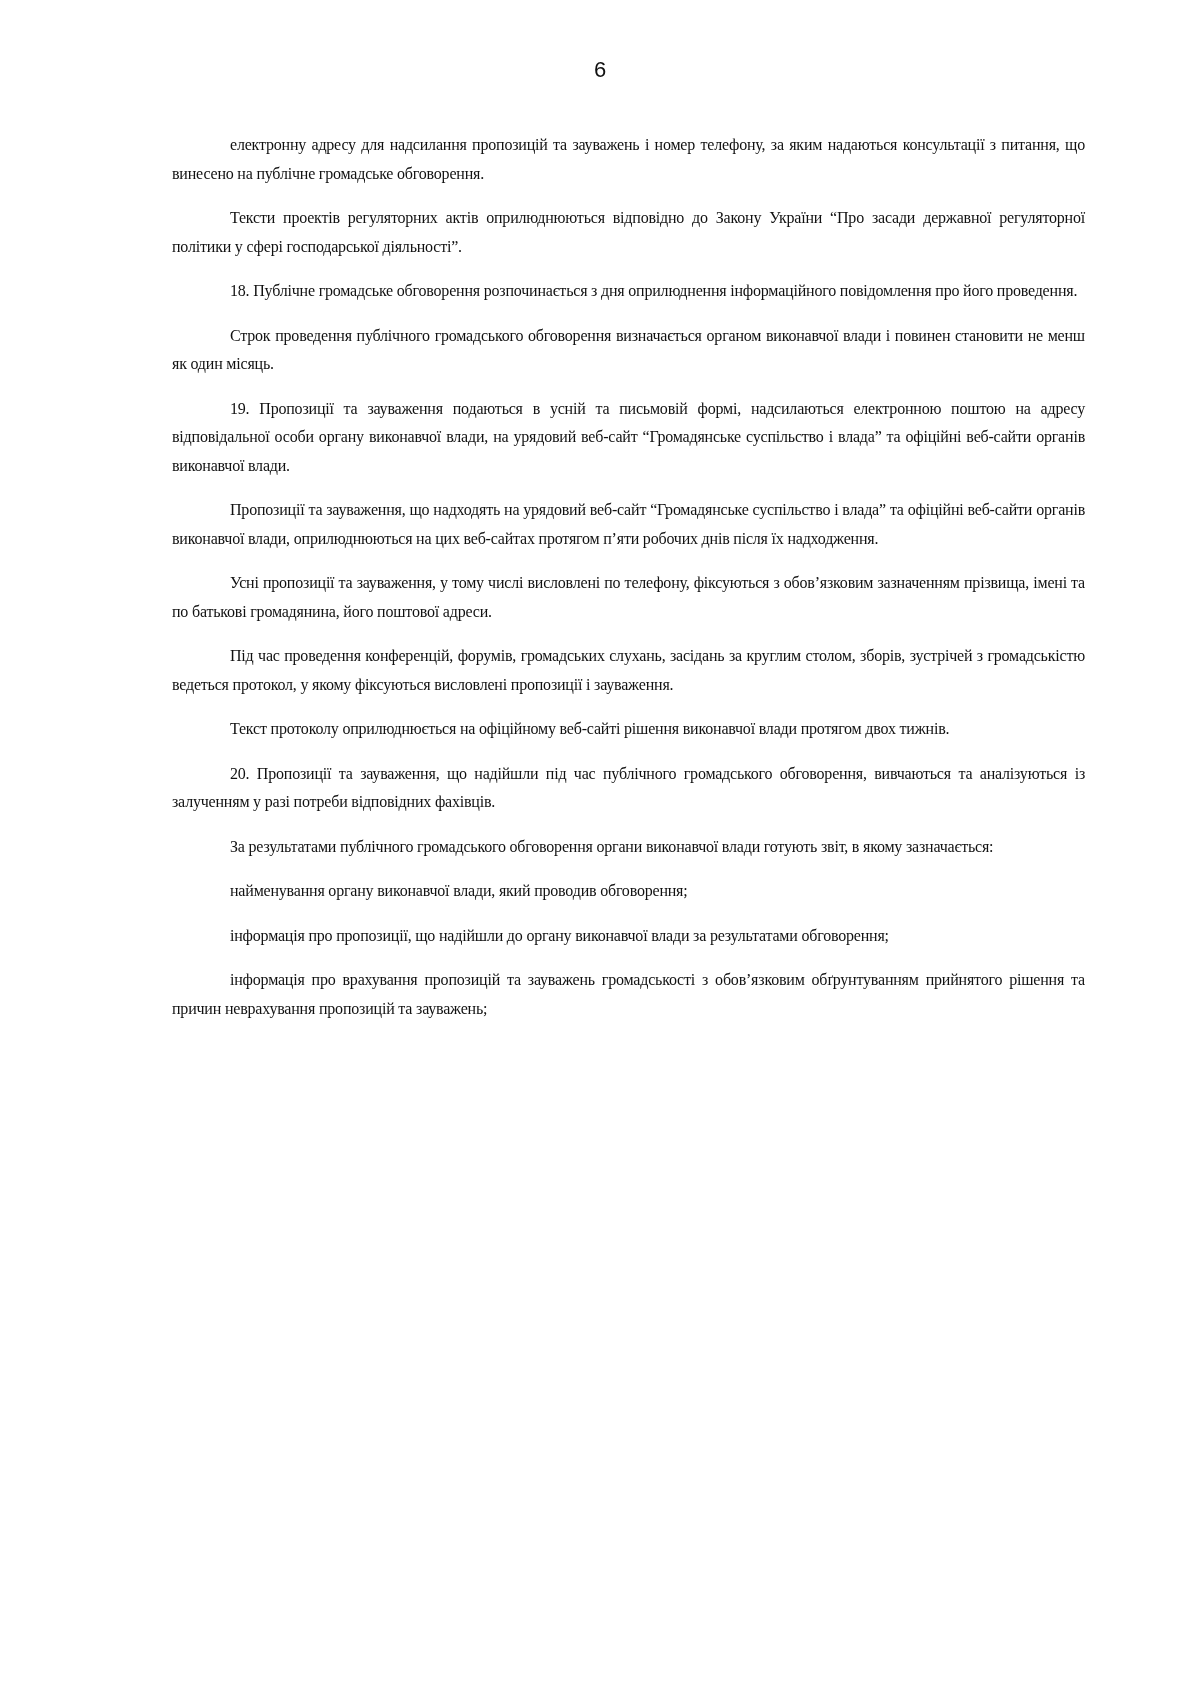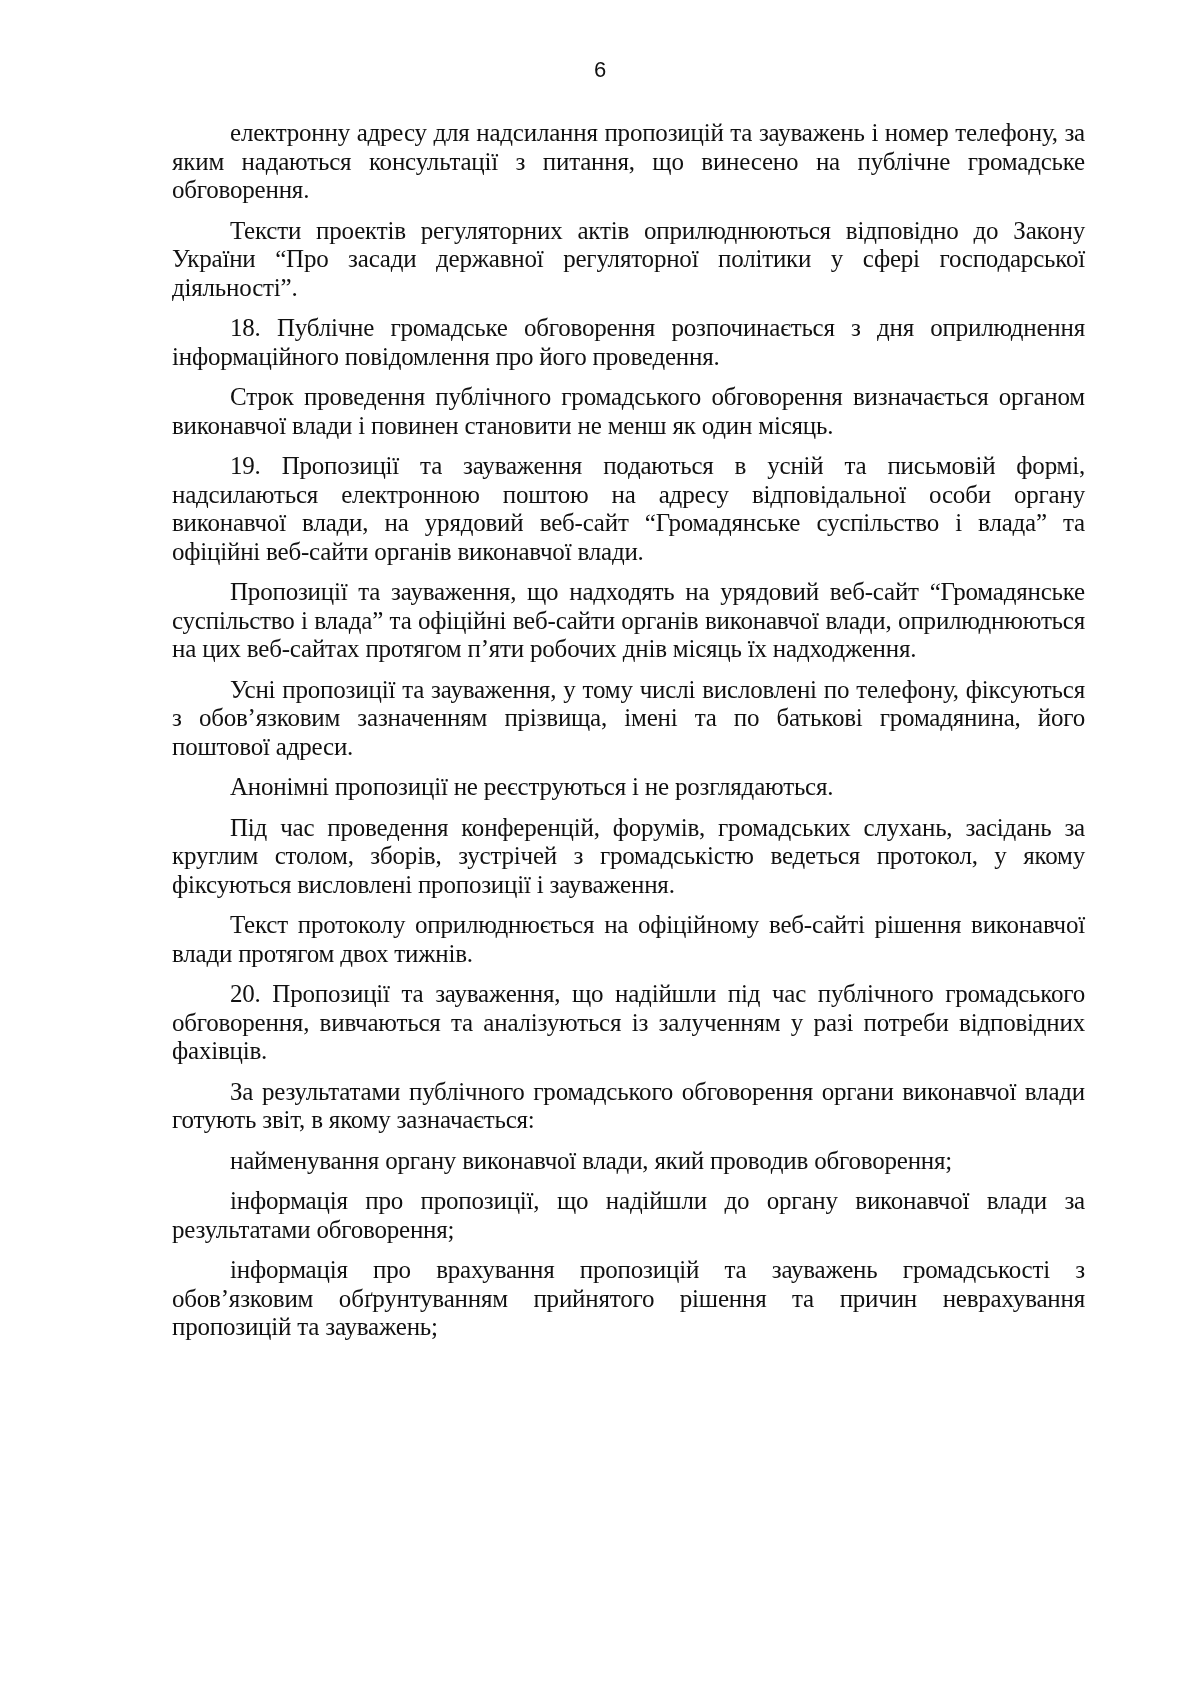--- a/index.html
+++ b/index.html
@@ -11,41 +11,40 @@
   }
   .page-number {
     position: absolute; top: 56px; left: 0; width: 1200px; text-align: center;
     font-family: "Liberation Sans", "DejaVu Sans", sans-serif;
     font-size: 22px; line-height: 28px;
   }
   .body-text {
     position: absolute; top: 115px; left: 172px; width: 913px;
   }
   .para {
-    font-size: 25px; line-height: 28.5px; margin: 4px 0 12px 0;
+    font-size: 16px; line-height: 28.5px; margin: 16px 0 12px 0;
     text-align: justify; text-indent: 58px;
     letter-spacing: -0.2px;
   }
   .para.list { margin-bottom: 12px; }
 </style>
 </head>
 <body>
 
 <div class="page">
   <div class="page-number">6</div>
 
   <div class="body-text">
     <p class="para">електронну адресу для надсилання пропозицій та зауважень і номер телефону, за яким надаються консультації з питання, що винесено на публічне громадське обговорення.</p>
     <p class="para">Тексти проектів регуляторних актів оприлюднюються відповідно до Закону України “Про засади державної регуляторної політики у сфері господарської діяльності”.</p>
     <p class="para">18. Публічне громадське обговорення розпочинається з дня оприлюднення інформаційного повідомлення про його проведення.</p>
     <p class="para">Строк проведення публічного громадського обговорення визначається органом виконавчої влади і повинен становити не менш як один місяць.</p>
     <p class="para">19. Пропозиції та зауваження подаються в усній та письмовій формі, надсилаються електронною поштою на адресу відповідальної особи органу виконавчої влади, на урядовий веб-сайт “Громадянське суспільство і влада” та офіційні веб-сайти органів виконавчої влади.</p>
-    <p class="para">Пропозиції та зауваження, що надходять на урядовий веб-сайт “Громадянське суспільство і влада” та офіційні веб-сайти органів виконавчої влади, оприлюднюються на цих веб-сайтах протягом п’яти робочих днів місяць їх надходження.</p>
+    <p class="para">Пропозиції та зауваження, що надходять на урядовий веб-сайт “Громадянське суспільство і влада” та офіційні веб-сайти органів виконавчої влади, оприлюднюються на цих веб-сайтах протягом п’яти робочих днів після їх надходження.</p>
     <p class="para">Усні пропозиції та зауваження, у тому числі висловлені по телефону, фіксуються з обов’язковим зазначенням прізвища, імені та по батькові громадянина, його поштової адреси.</p>
-    <p class="para">Анонімні пропозиції не реєструються і не розглядаються.</p>
     <p class="para">Під час проведення конференцій, форумів, громадських слухань, засідань за круглим столом, зборів, зустрічей з громадськістю ведеться протокол, у якому фіксуються висловлені пропозиції і зауваження.</p>
     <p class="para">Текст протоколу оприлюднюється на офіційному веб-сайті рішення виконавчої влади протягом двох тижнів.</p>
     <p class="para">20. Пропозиції та зауваження, що надійшли під час публічного громадського обговорення, вивчаються та аналізуються із залученням у разі потреби відповідних фахівців.</p>
     <p class="para">За результатами публічного громадського обговорення органи виконавчої влади готують звіт, в якому зазначається:</p>
     <p class="para list">найменування органу виконавчої влади, який проводив обговорення;</p>
     <p class="para list">інформація про пропозиції, що надійшли до органу виконавчої влади за результатами обговорення;</p>
     <p class="para list">інформація про врахування пропозицій та зауважень громадськості з обов’язковим обґрунтуванням прийнятого рішення та причин неврахування пропозицій та зауважень;</p>
   </div>
 </div>
 

